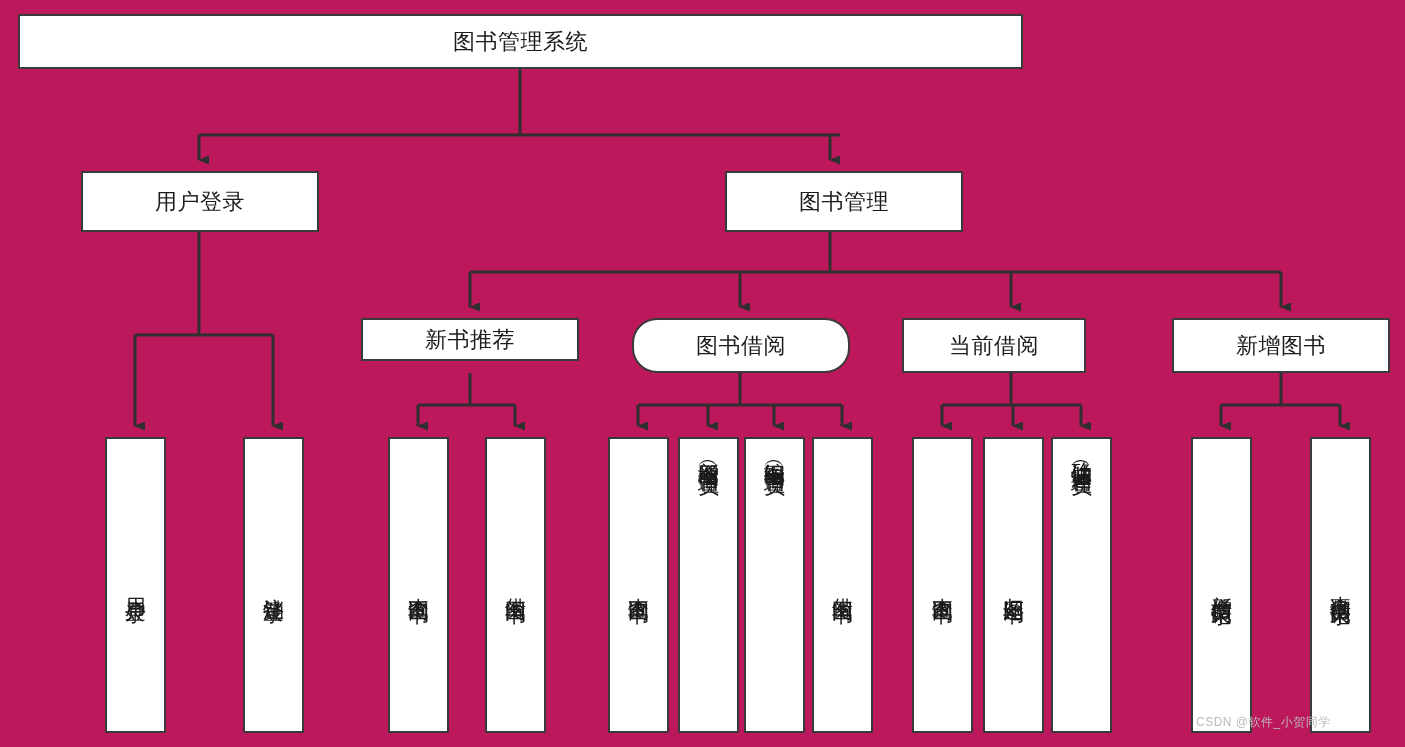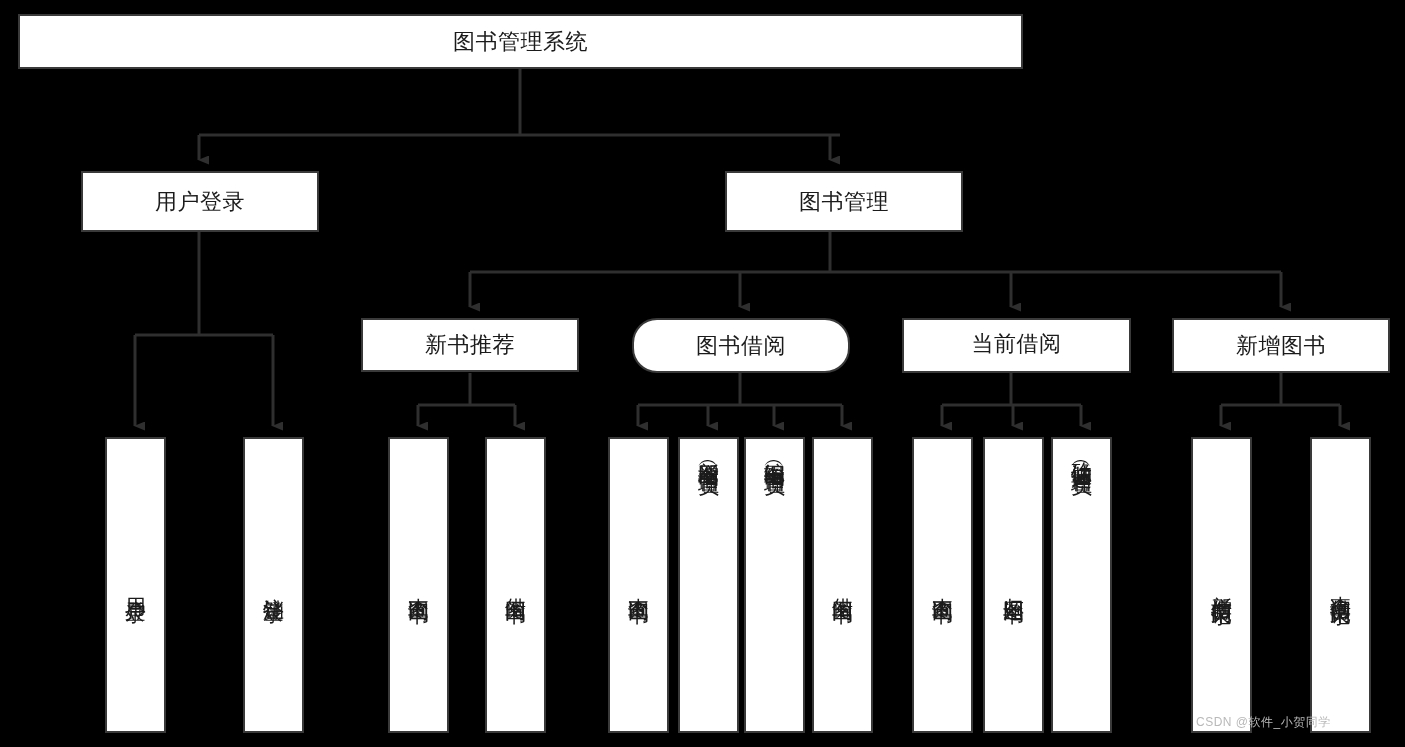--- a/index.html
+++ b/index.html
@@ -7,21 +7,21 @@
     padding: 0;
     background: #ffffff;
   }
   body {
     font-family: "Liberation Sans", "DejaVu Sans", sans-serif;
   }
   #canvas {
     position: relative;
     width: 1405px;
     height: 747px;
-    background: #000000;
+    background: #be185d;
     overflow: hidden;
   }
   #connectors {
     position: absolute;
     left: 0;
     top: 0;
     width: 1405px;
     height: 747px;
     pointer-events: none;
   }
@@ -135,27 +135,27 @@
     <span class="node-label">图书管理</span>
   </div>
 
   <div class="node vert center-text" id="node-l2-0-c0" style="left: 105px; top: 437px; width: 61px; height: 296px;">
     <span class="node-label">用户登录</span>
   </div>
   <div class="node vert center-text" id="node-l2-0-c1" style="left: 243px; top: 437px; width: 61px; height: 296px;">
     <span class="node-label">注销登录</span>
   </div>
 
-  <div class="node horiz" id="node-l3-0" style="left: 361px; top: 318px; width: 218px; height: 54px;">
+  <div class="node horiz" id="node-l3-0" style="left: 361px; top: 318px; width: 218px; height: 43px;">
     <span class="node-label">新书推荐</span>
   </div>
   <div class="node horiz" id="node-l3-1" style="left: 632px; top: 318px; width: 218px; height: 55px; border-radius: 25px;">
     <span class="node-label">图书借阅</span>
   </div>
-  <div class="node horiz" id="node-l3-2" style="left: 902px; top: 318px; width: 229px; height: 55px; font-family: Liberation Mono, monospace;">
+  <div class="node horiz" id="node-l3-2" style="left: 902px; top: 318px; width: 184px; height: 55px;">
     <span class="node-label">当前借阅</span>
   </div>
   <div class="node horiz" id="node-l3-3" style="left: 1172px; top: 318px; width: 218px; height: 55px;">
     <span class="node-label">新增图书</span>
   </div>
 
   <div class="node vert center-text" id="node-l3-0-c0" style="left: 388px; top: 437px; width: 61px; height: 296px;">
     <span class="node-label">查询图书</span>
   </div>
   <div class="node vert center-text" id="node-l3-0-c1" style="left: 485px; top: 437px; width: 61px; height: 296px;">

